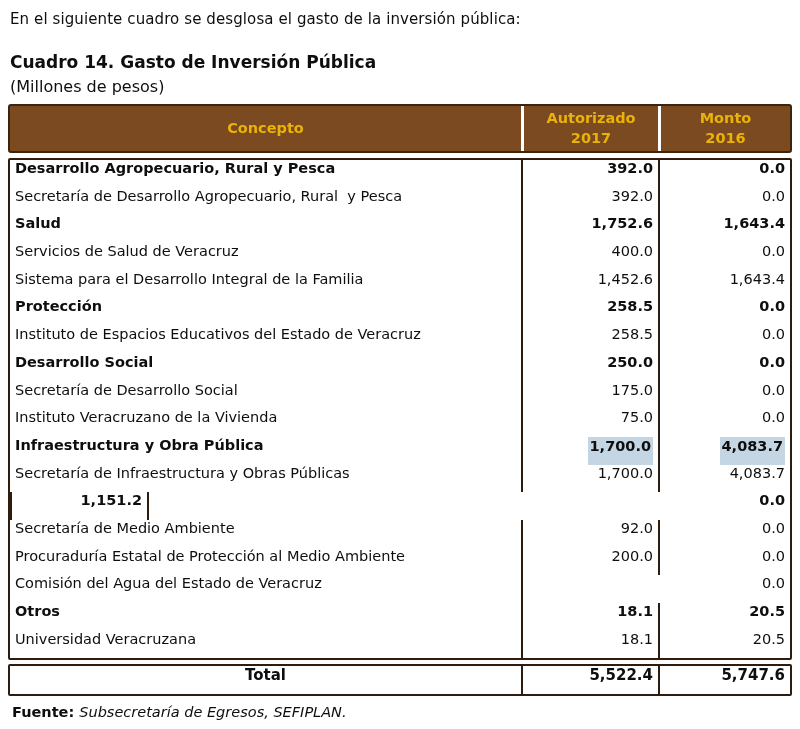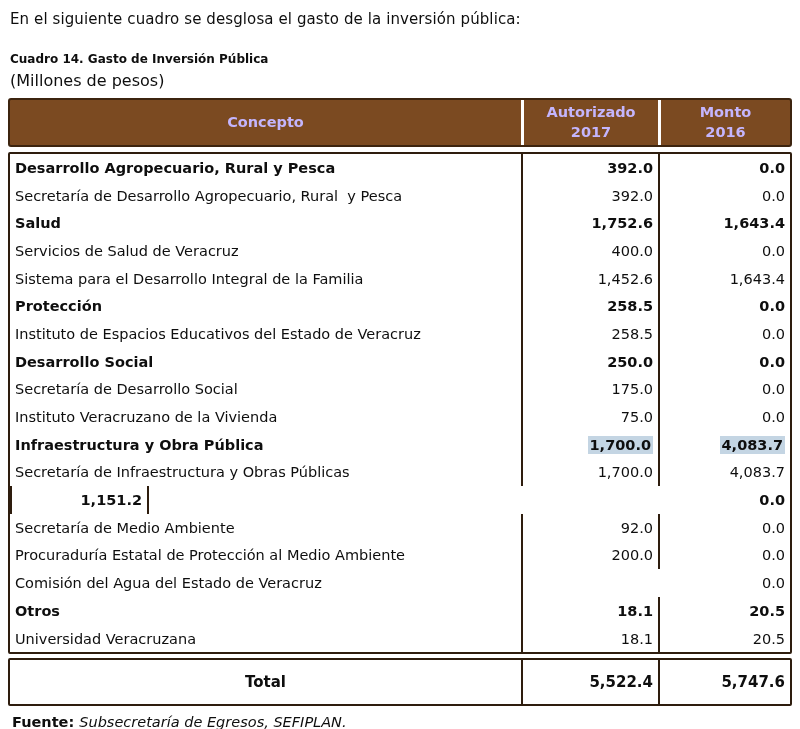--- a/index.html
+++ b/index.html
@@ -12,67 +12,67 @@
   *{box-sizing:border-box;margin:0;padding:0;}
   html,body{width:800px;background:#ffffff;}
   body{
     font-family:"DejaVu Sans","Liberation Sans",sans-serif;
     color:var(--text);
     height:729px;
     overflow:hidden;
   }
   .page{padding:8px 8px 0 8px;}
   .intro{font-size:15px;margin:2px 0 24px 2px;letter-spacing:0.1px;}
-  .title{font-size:12px;font-weight:bold;margin:8px 0 5px 2px;}
+  .title{font-size:17px;font-weight:bold;margin:8px 0 5px 2px;}
   .subtitle{font-size:16px;margin:0 0 8px 2px;}
 
   .tbl{width:784px;}
 
   
   .thead{
     display:flex;
     background:var(--header-bg);
     border:2px solid var(--header-border);
     border-radius:3px;
     height:49px;
-    color:#c4b5fd;
+    color:#eab308;
     font-weight:bold;
     font-size:14.5px;
   }
   .th{
     display:flex;align-items:center;justify-content:center;
     text-align:center;white-space:pre-line;line-height:1.35;
   }
   .th.c1{width:511px;}
   .th.c2{width:137px;border-left:3px solid #ffffff;}
   .th.c3{flex:1;border-left:3px solid #ffffff;}
 
   
   .tbody{
     margin-top:5px;
     border:2px solid var(--body-border);
     border-radius:2px;
   }
   .row{display:flex;height:27.7px;align-items:center;font-size:14.5px;}
   .row.bold{font-weight:bold;}
-  .td{height:100%;display:flex;align-items:center;}
+  .td{height:100%;display:flex;}
   .td.concept{width:511px;padding-left:5px;overflow:hidden;}
   .td.concept .txt{white-space:pre;}
   .td.num{justify-content:flex-end;padding-right:5px;border-left:2px solid var(--body-border);}
   .td.n1{width:137px;}
   .td.n2{flex:1;}
   .val.selected{background:var(--highlight);padding:1px 2px;}
 
   
   .tfoot{
     margin-top:4px;
     border:2px solid var(--body-border);
     border-radius:2px;
     display:flex;
-    height:48px;
+    height:32px;
     font-weight:bold;
     font-size:15px;
   }
   .tfoot .td.concept{justify-content:center;padding-left:0;}
 
   .source{margin:8px 0 0 4px;font-size:14.5px;}
   .source .lbl{font-weight:bold;}
   .source .txt{margin-left:5px;font-style:italic;}
 </style>
 </head>

